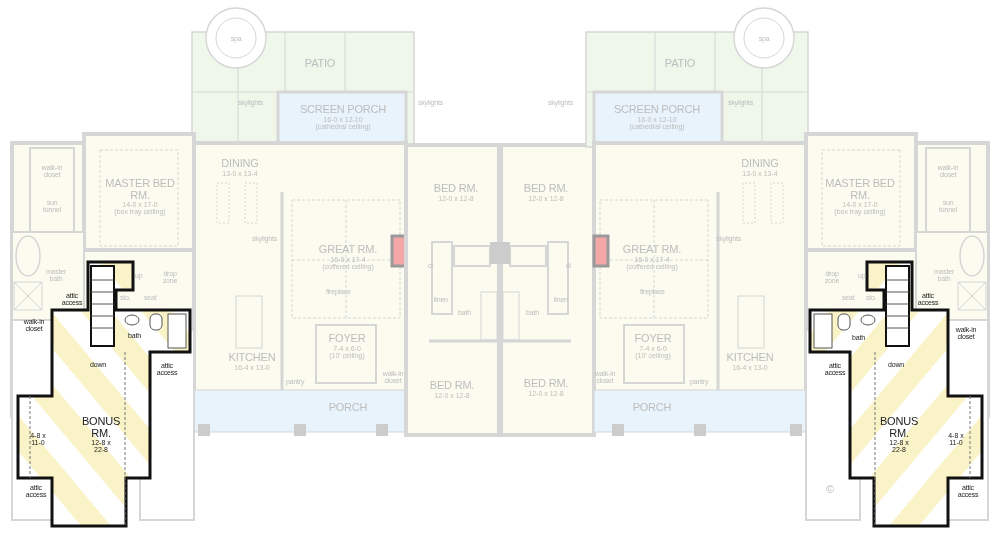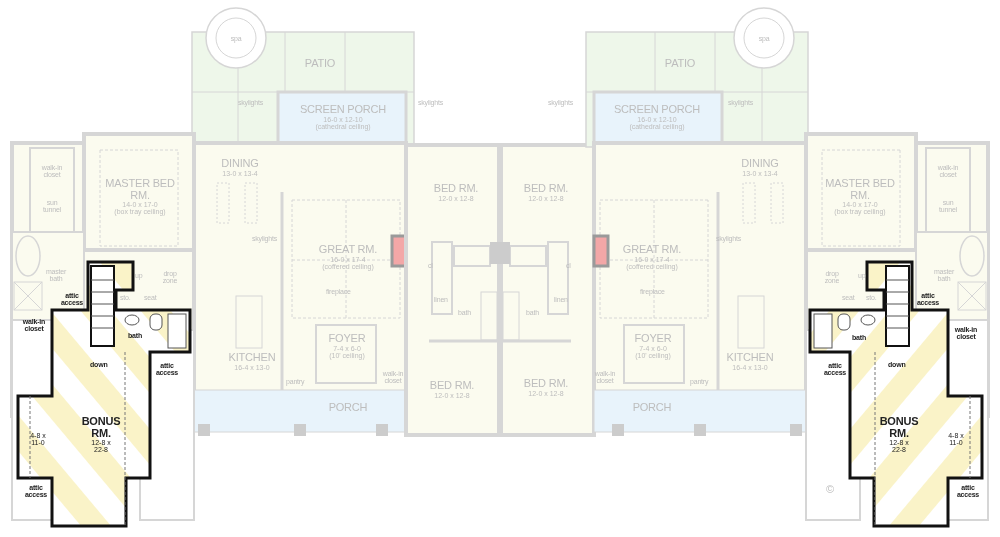--- a/index.html
+++ b/index.html
@@ -3,21 +3,21 @@
 <meta charset="utf-8">
 <style>
   html, body { margin: 0; padding: 0; background: #ffffff; }
   body { width: 1000px; height: 537px; position: relative; overflow: hidden; font-family: "Liberation Sans", sans-serif; }
   .plan { position: absolute; left: 0; top: 0; width: 1000px; height: 537px; }
   .lbl { position: absolute; text-align: center; color: #bdbdbd; line-height: 1.05; white-space: nowrap; }
   .lbl .t { display: block; font-size: 11px; letter-spacing: -0.2px; }
   .lbl .d { display: block; font-size: 7px; }
   .lbl.small .t { font-size: 7px; }
   .dark { color: #222; }
-  .dark .t { font-weight: bold; }
+  .dark .t { font-weight: normal; }
 </style>
 </head>
 <body>
 
 <div class="plan">
   <svg width="1000" height="537" viewBox="0 0 1000 537" xmlns="http://www.w3.org/2000/svg">
     <defs>
       <pattern id="stripe" patternUnits="userSpaceOnUse" width="46" height="46" patternTransform="rotate(-40)">
         <rect width="46" height="46" fill="#ffffff"></rect>
         <rect width="23" height="46" fill="#faf3c8"></rect>

